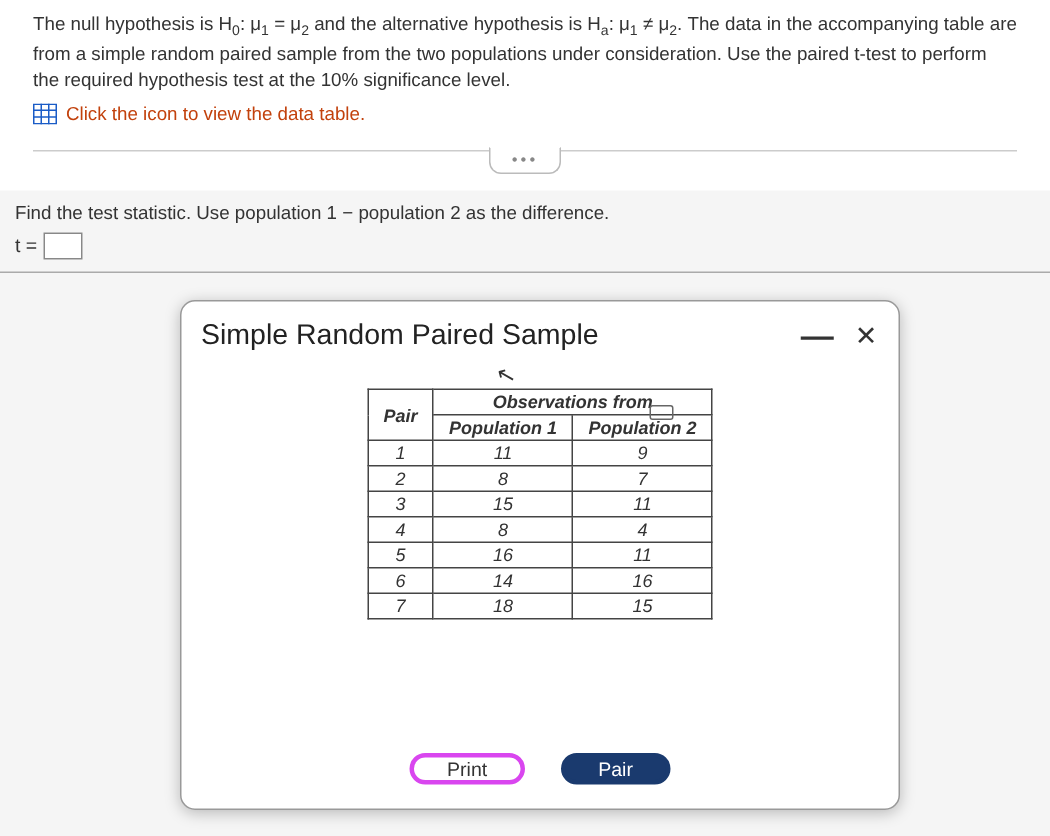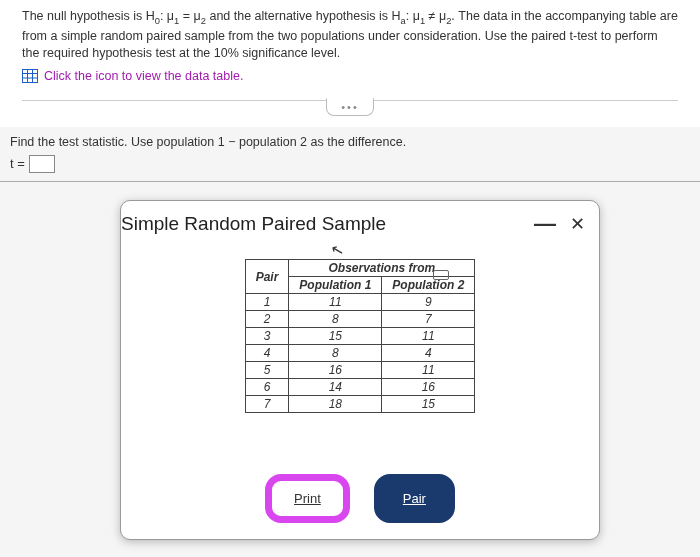--- a/index.html
+++ b/index.html
@@ -16,21 +16,21 @@
   }
   .header-area {
     padding: 8px 22px 10px;
     background: #fff;
   }
   .problem-text {
     line-height: 1.4;
     font-size: 12.5px;
   }
   .icon-link {
-    color: #a21caf;
+    color: #c2410c;
     display: inline-flex;
     align-items: center;
     gap: 6px;
     margin-top: 6px;
     font-size: 12.5px;
   }
   .table-icon {
     width: 16px;
     height: 14px;
     display: inline-block;
@@ -85,21 +85,21 @@
     height: 340px;
     background: #fff;
     border: 1px solid #999;
     border-radius: 10px;
     box-shadow: 0 2px 10px rgba(0,0,0,0.25);
   }
   .modal-head {
     display: flex;
     justify-content: space-between;
     align-items: center;
-    padding: 12px 14px 6px 0;
+    padding: 12px 14px 6px 13px;
   }
   .modal-title {
     font-size: 19px;
     font-weight: 400;
     color: #222;
     font-family: Arial, sans-serif;
   }
   .modal-controls {
     display: flex;
     align-items: center;
@@ -165,26 +165,25 @@
   }
   .modal-footer {
     position: absolute;
     bottom: 16px;
     width: 100%;
     display: flex;
     justify-content: center;
     gap: 24px;
   }
   .pill-btn {
-    padding: 10px 22px;
+    padding: 0 22px;
     border-radius: 16px;
     font-size: 13px;
-    border: 7px solid #d946ef;
+    border: 3px solid #d946ef;
     cursor: pointer;
-    text-decoration: underline;
   }
   .print-btn {
     background: #fff;
     color: #333;
   }
   .done-btn {
     background: #1a3a6e;
     color: #fff;
     border-color: #1a3a6e;
   }

